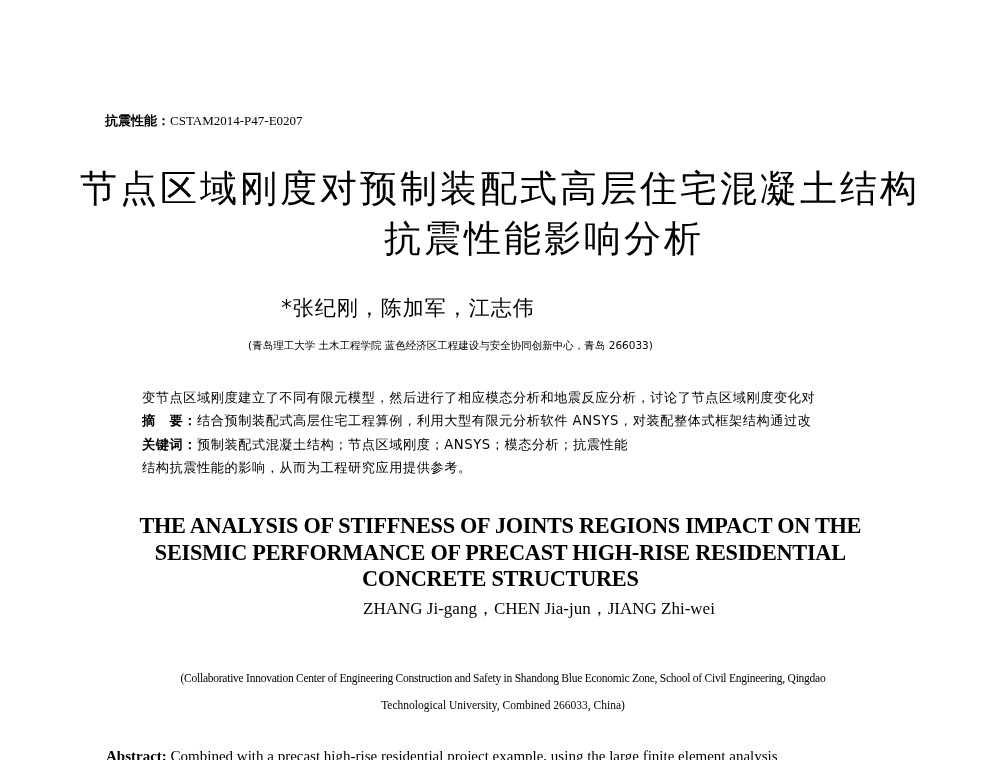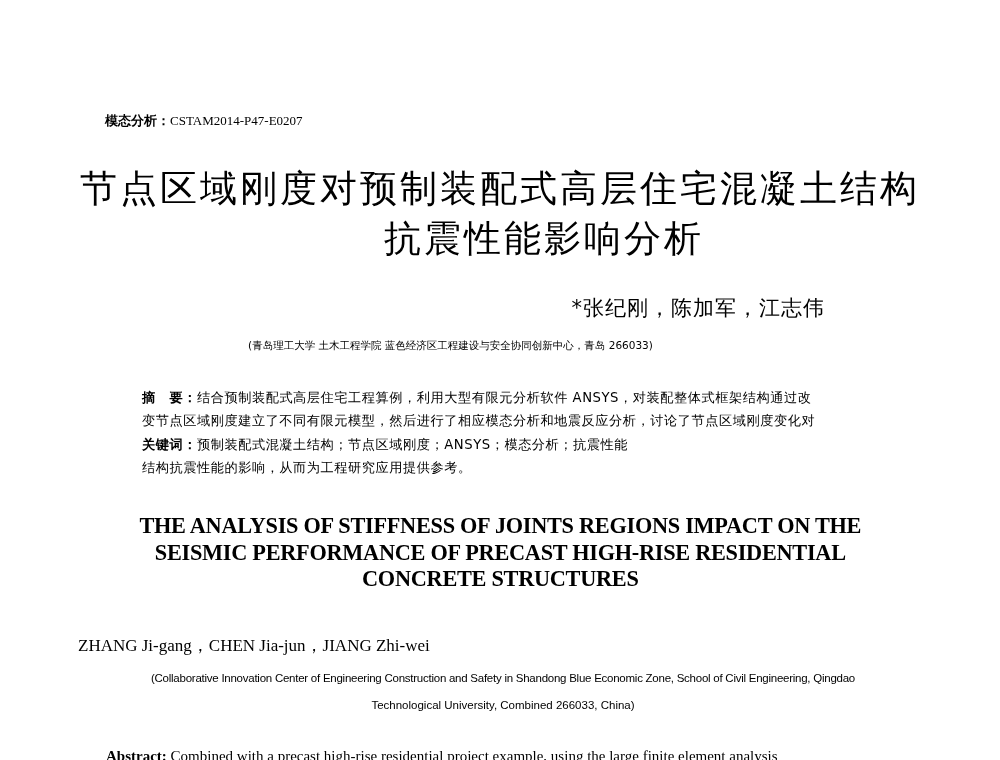--- a/index.html
+++ b/index.html
@@ -31,21 +31,21 @@
       font-size: 37px;
       font-weight: normal;
       letter-spacing: 3px;
       line-height: 50px;
       margin: 0;
     }
     .cn-title-1 { top: 164px; }
     .cn-title-2 { top: 214px; margin-left: 44px; }
 
     .cn-authors {
-      left: 9px; width: 816px; text-align: right;
+      left: 0; width: 816px; text-align: center;
       top: 293px;
       font-family: "DejaVu Sans", sans-serif;
       font-size: 21px;
       line-height: 30px;
       letter-spacing: 1px;
     }
     .cn-affil {
       left: 0; width: 901px; text-align: center;
       top: 337px;
       font-family: "DejaVu Sans", sans-serif;
@@ -71,63 +71,63 @@
       font-weight: bold;
       font-size: 23px;
       line-height: 26.5px;
       letter-spacing: -0.3px;
       transform: scaleX(0.97);
       transform-origin: 510px 0;
     }
     .en-title .line { display: block; }
 
     .en-authors {
-      left: 0; width: 1000px; text-align: left;
-      top: 634px;
+      left: 0; width: 1000px; text-align: center;
+      top: 597px;
       font-family: "Liberation Serif", serif;
       font-size: 17px;
       line-height: 24px;
       padding-left: 78px;
       box-sizing: border-box;
     }
     .en-affil {
       left: 0; width: 984px; text-align: center;
-      font-family: Liberation Sans, sans-serif;
+      font-family: Liberation Serif, serif;
       font-size: 11.5px;
       line-height: 16px;
       padding-left: 22px;
       box-sizing: border-box;
     }
     .en-affil-1 { top: 670px; letter-spacing: -0.25px; }
     .en-affil-2 { top: 697px; }
 
     .en-abstract {
       left: 106px; top: 746px;
       font-family: "Liberation Serif", serif;
       font-size: 15px;
       line-height: 20px;
     }
     .en-abstract .lbl { font-weight: bold; }
   </style>
 </head>
 <body>
 
 <div class="abs article-id">
-  <span class="id-label">模态分析：</span><span>CSTAM2014-P47-E0207</span>
+  <span class="id-label">抗震性能：</span><span>CSTAM2014-P47-E0207</span>
 </div>
 
 <h1 class="abs cn-title cn-title-1">节点区域刚度对预制装配式高层住宅混凝土结构</h1>
 <h1 class="abs cn-title cn-title-2">抗震性能影响分析</h1>
 
 <div class="abs cn-authors">*张纪刚，陈加军，江志伟</div>
 <div class="abs cn-affil">(青岛理工大学 土木工程学院 蓝色经济区工程建设与安全协同创新中心，青岛 266033)</div>
 
 <div class="abs cn-abstract">
+  <span class="line">变节点区域刚度建立了不同有限元模型，然后进行了相应模态分析和地震反应分析，讨论了节点区域刚度变化对</span>
   <span class="line"><span class="lbl">摘　要：</span><span>结合预制装配式高层住宅工程算例，利用大型有限元分析软件 ANSYS，对装配整体式框架结构通过改</span></span>
-  <span class="line">变节点区域刚度建立了不同有限元模型，然后进行了相应模态分析和地震反应分析，讨论了节点区域刚度变化对</span>
   <span class="line"><span class="lbl">关键词：</span><span>预制装配式混凝土结构；节点区域刚度；ANSYS；模态分析；抗震性能</span></span>
   <span class="line">结构抗震性能的影响，从而为工程研究应用提供参考。</span>
 </div>
 
 <div class="abs en-title">
   <span class="line">THE ANALYSIS OF STIFFNESS OF JOINTS REGIONS IMPACT ON THE</span>
   <span class="line">SEISMIC PERFORMANCE OF PRECAST HIGH-RISE RESIDENTIAL</span>
   <span class="line">CONCRETE STRUCTURES</span>
 </div>
 

